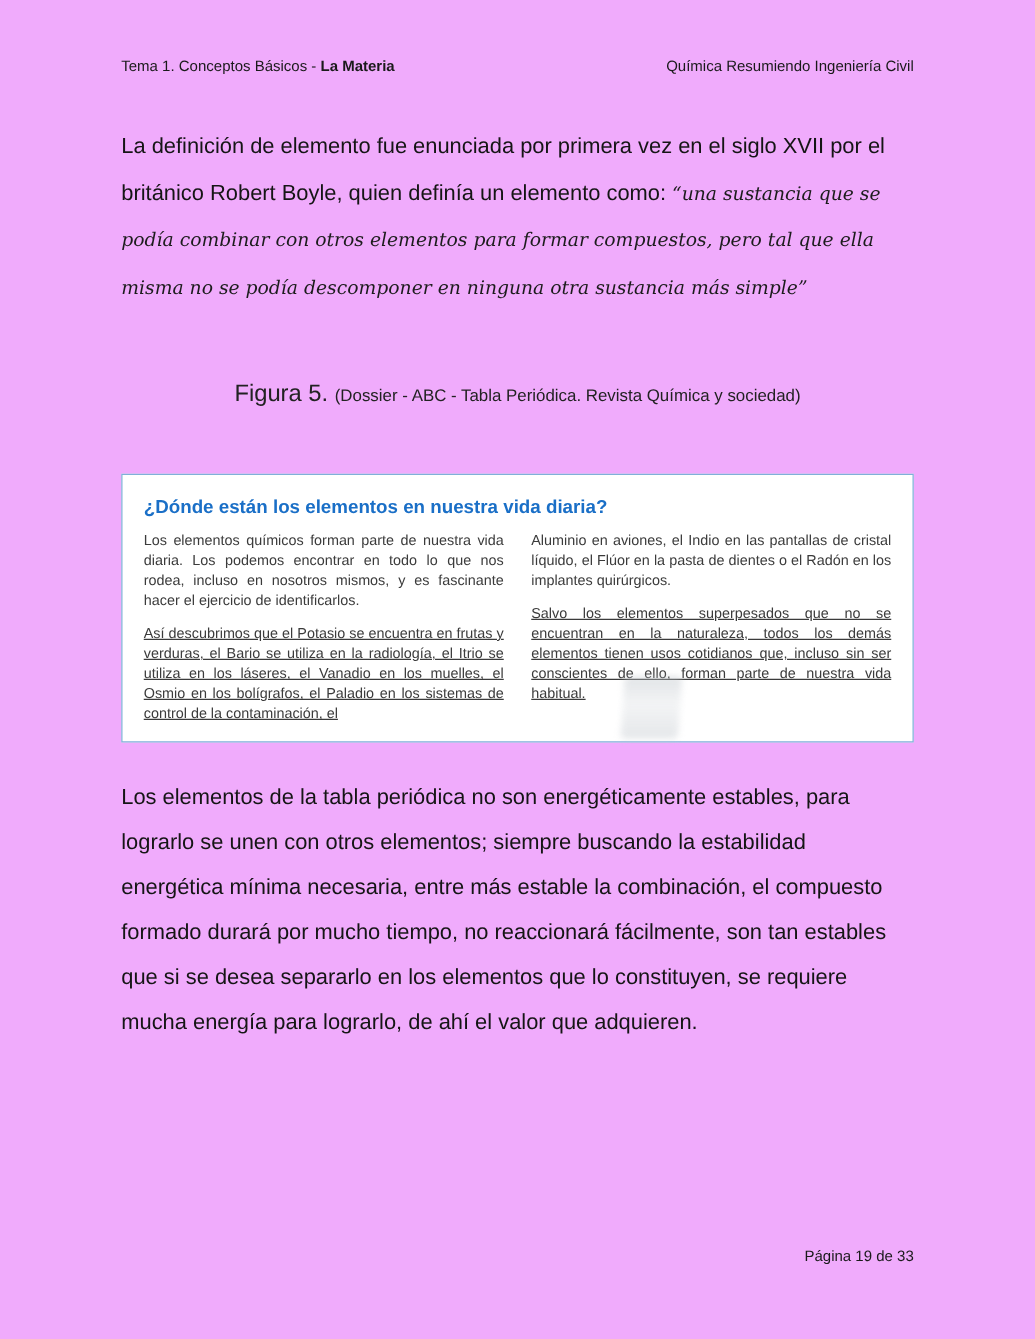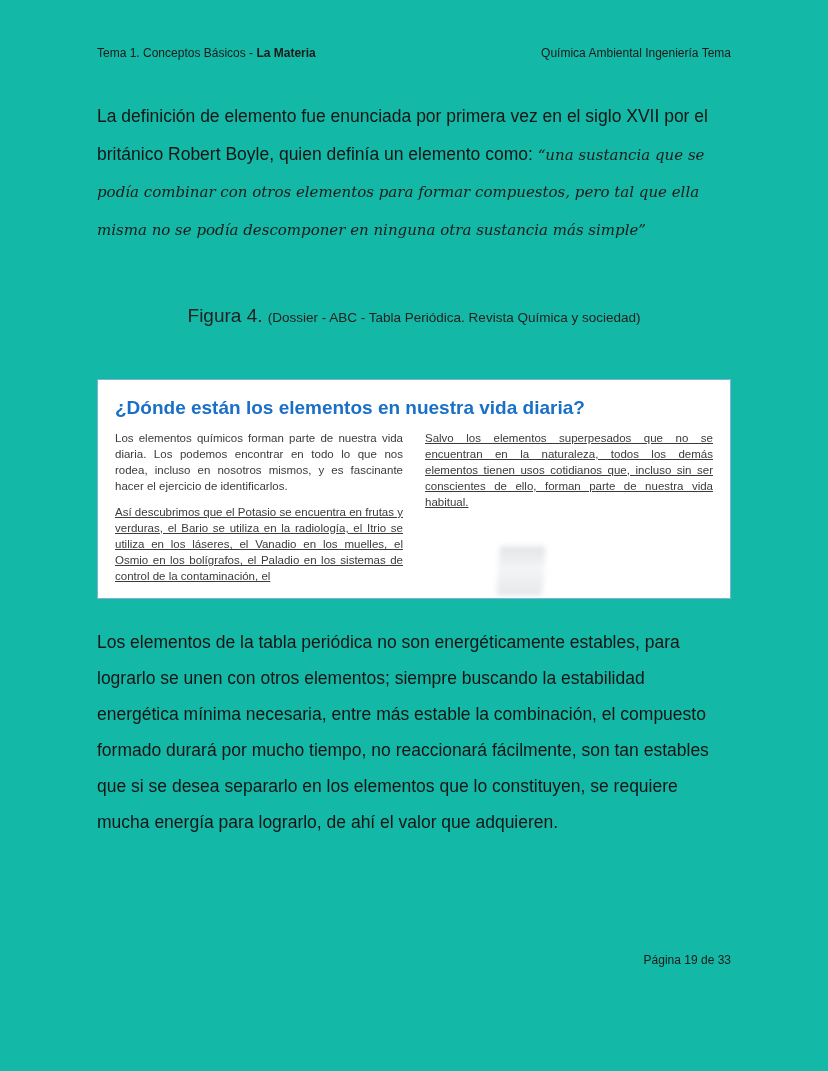--- a/index.html
+++ b/index.html
@@ -6,21 +6,21 @@
     margin: 0;
     padding: 0;
     background: #ffffff;
   }
   .page {
     position: relative;
     width: 828px;
     height: 1071px;
     box-sizing: border-box;
     padding: 46px 97px 0 97px;
-    background: #14b8a6;
+    background: #f0abfc;
     font-family: "Liberation Sans", sans-serif;
     color: #141414;
     overflow: hidden;
   }
   
   .doc-header {
     display: flex;
     justify-content: space-between;
     align-items: baseline;
     font-size: 12px;
@@ -59,21 +59,21 @@
   .figure-box {
     position: relative;
     border: 1.5px solid #7fb0d8;
     box-sizing: border-box;
     padding: 17px 17px 14px 17px;
     margin-bottom: 26px;
     background: #ffffff;
   }
   .box-title {
     margin: 0 0 11px 0;
-    font-size: 19px;
+    font-size: 15px;
     font-weight: bold;
     color: #1a6fc7;
   }
   .box-columns {
     display: flex;
     gap: 22px;
   }
   .box-col {
     flex: 1 1 0;
     font-size: 11.5px;
@@ -95,55 +95,56 @@
     filter: blur(2.5px);
     transform: skewX(-4deg);
     border-radius: 4px;
     pointer-events: none;
   }
 
   
   .doc-footer {
     position: absolute;
     right: 97px;
-    top: 953px;
+    top: 998px;
     font-size: 12px;
     color: #1a1a1a;
   }
 </style>
 </head>
 <body>
 
 <div class="page">
 
   <header class="doc-header">
     <div class="header-left">
       <span>Tema 1. Conceptos Básicos - </span><span class="bold">La Materia</span>
     </div>
-    <div class="header-right">Química Ambiental Ingeniería Tema</div>
+    <div class="header-right">Química Resumiendo Ingeniería Civil</div>
   </header>
 
   <main>
 
     <p class="body-par intro-par">
       <span>La definición de elemento fue enunciada por primera vez en el siglo XVII por el británico Robert Boyle, quien definía un elemento como: </span><span class="quote">“una sustancia que se podía combinar con otros elementos para formar compuestos, pero tal que ella misma no se podía descomponer en ninguna otra sustancia más simple”</span>
     </p>
 
     <p class="figure-caption">
-      <span class="caption-label">Figura 4. </span><span class="caption-detail">(Dossier - ABC - Tabla Periódica. Revista Química y sociedad)</span>
+      <span class="caption-label">Figura 5. </span><span class="caption-detail">(Dossier - ABC - Tabla Periódica. Revista Química y sociedad)</span>
     </p>
 
     <section class="figure-box">
       <h2 class="box-title">¿Dónde están los elementos en nuestra vida diaria?</h2>
       <div class="box-columns">
         <div class="box-col">
           <p>Los elementos químicos forman parte de nuestra vida diaria. Los podemos encontrar en todo lo que nos rodea, incluso en nosotros mismos, y es fascinante hacer el ejercicio de identificarlos.</p>
           <p>Así descubrimos que el Potasio se encuentra en frutas y verduras, el Bario se utiliza en la radiología, el Itrio se utiliza en los láseres, el Vanadio en los muelles, el Osmio en los bolígrafos, el Paladio en los sistemas de control de la contaminación, el</p>
         </div>
         <div class="box-col">
+          <p>Aluminio en aviones, el Indio en las pantallas de cristal líquido, el Flúor en la pasta de dientes o el Radón en los implantes quirúrgicos.</p>
           <p>Salvo los elementos superpesados que no se encuentran en la naturaleza, todos los demás elementos tienen usos cotidianos que, incluso sin ser conscientes de ello, forman parte de nuestra vida habitual.</p>
         </div>
       </div>
       <div class="smudge"></div>
     </section>
 
     <p class="body-par">Los elementos  de la tabla periódica no son energéticamente estables, para lograrlo se unen con otros elementos; siempre buscando la estabilidad energética mínima necesaria, entre más estable la combinación, el compuesto formado durará por mucho tiempo, no reaccionará fácilmente, son tan estables que si se desea separarlo en los elementos que lo constituyen, se requiere mucha energía para lograrlo, de ahí el valor que adquieren.</p>
 
   </main>
 

